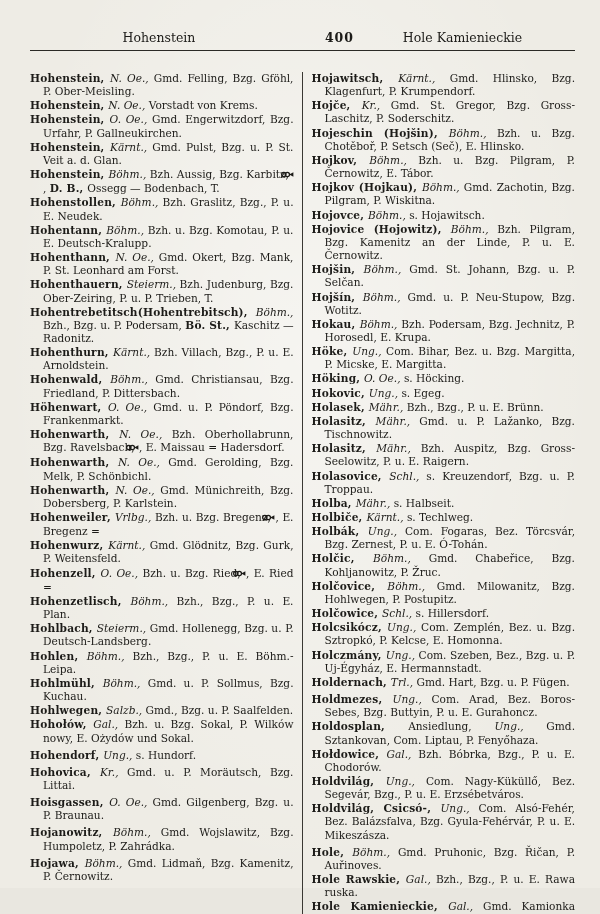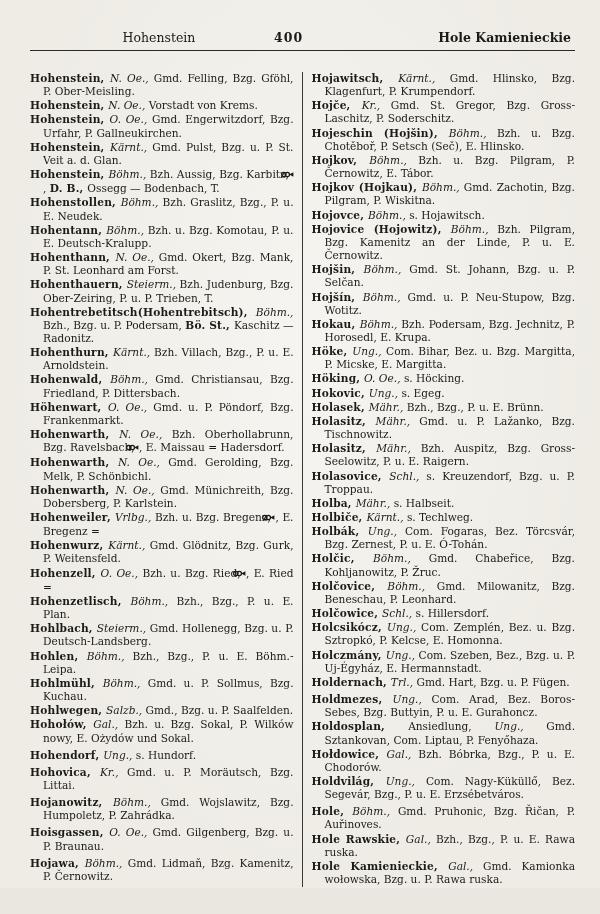--- a/index.html
+++ b/index.html
@@ -17,22 +17,22 @@
     background:
       radial-gradient(ellipse at 50% 40%, rgba(255,255,255,.45), rgba(0,0,0,0) 70%),
       #eeece5;
   }
   .running-head{
     display:flex;align-items:baseline;
     font-size:12.5px;
     padding:0 4px 0 14px;
   }
   .running-head .head-left{width:230px;text-align:center;}
-  .running-head .page-number{width:80px;text-align:left;font-weight:bold;letter-spacing:1px;}
-  .running-head .head-right{flex:1;text-align:right;font-weight:bold;}
+  .running-head .page-number{width:80px;text-align:right;font-weight:bold;letter-spacing:1px;}
+  .running-head .head-right{flex:1;text-align:center;}
   .head-rule{
     border:none;border-top:1.6px solid #2b2a26;
     margin:5px 0 0 0;
   }
   .columns{
     display:flex;
     margin-top:21px;
   }
   .col{
     width:50%;
@@ -102,22 +102,22 @@
               <path d="M14.5 6.5 L21 2.8 L21 10.2 Z" fill="#1c1b18"></path>
             </svg></span><span>, E. Ried =</span></p>
         <p class="entry"><b>Hohenzetlisch, </b><i>Böhm., </i><span>Bzh., Bzg., P. u. E. Plan.</span></p>
         <p class="entry"><b>Hohlbach, </b><i>Steierm., </i><span>Gmd. Hollenegg, Bzg. u. P. Deutsch-Landsberg.</span></p>
         <p class="entry"><b>Hohlen, </b><i>Böhm., </i><span>Bzh., Bzg., P. u. E. Böhm.-Leipa.</span></p>
         <p class="entry"><b>Hohlmühl, </b><i>Böhm., </i><span>Gmd. u. P. Sollmus, Bzg. Kuchau.</span></p>
         <p class="entry"><b>Hohlwegen, </b><i>Salzb., </i><span>Gmd., Bzg. u. P. Saalfelden.</span></p>
         <p class="entry"><b>Hohołów, </b><i>Gal., </i><span>Bzh. u. Bzg. Sokal, P. Wilków nowy, E. Ożydów und Sokal.</span></p>
         <p class="entry sp"><b>Hohendorf, </b><i>Ung., </i><span>s. Hundorf.</span></p>
         <p class="entry sp"><b>Hohovica, </b><i>Kr., </i><span>Gmd. u. P. Moräutsch, Bzg. Littai.</span></p>
+        <p class="entry sp"><b>Hoisgassen, </b><i>O. Oe., </i><span>Gmd. Gilgenberg, Bzg. u. P. Braunau.</span></p>
         <p class="entry sp"><b>Hojanowitz, </b><i>Böhm., </i><span>Gmd. Wojslawitz, Bzg. Humpoletz, P. Zahrádka.</span></p>
-        <p class="entry sp"><b>Hoisgassen, </b><i>O. Oe., </i><span>Gmd. Gilgenberg, Bzg. u. P. Braunau.</span></p>
         <p class="entry sp"><b>Hojawa, </b><i>Böhm., </i><span>Gmd. Lidmaň, Bzg. Kamenitz, P. Černowitz.</span></p>
       </div>
     <div class="col col-right">
         <p class="entry"><b>Hojawitsch, </b><i>Kärnt., </i><span>Gmd. Hlinsko, Bzg. Klagenfurt, P. Krumpendorf.</span></p>
         <p class="entry"><b>Hojče, </b><i>Kr., </i><span>Gmd. St. Gregor, Bzg. Gross-Laschitz, P. Soderschitz.</span></p>
         <p class="entry"><b>Hojeschin (Hojšin), </b><i>Böhm., </i><span>Bzh. u. Bzg. Chotěboř, P. Setsch (Seč), E. Hlinsko.</span></p>
         <p class="entry"><b>Hojkov, </b><i>Böhm., </i><span>Bzh. u. Bzg. Pilgram, P. Černowitz, E. Tábor.</span></p>
         <p class="entry"><b>Hojkov (Hojkau), </b><i>Böhm., </i><span>Gmd. Zachotin, Bzg. Pilgram, P. Wiskitna.</span></p>
         <p class="entry"><b>Hojovce, </b><i>Böhm., </i><span>s. Hojawitsch.</span></p>
         <p class="entry"><b>Hojovice (Hojowitz), </b><i>Böhm., </i><span>Bzh. Pilgram, Bzg. Kamenitz an der Linde, P. u. E. Černowitz.</span></p>
@@ -128,27 +128,28 @@
         <p class="entry"><b>Höking, </b><i>O. Oe., </i><span>s. Höcking.</span></p>
         <p class="entry"><b>Hokovic, </b><i>Ung., </i><span>s. Egeg.</span></p>
         <p class="entry"><b>Holasek, </b><i>Mähr., </i><span>Bzh., Bzg., P. u. E. Brünn.</span></p>
         <p class="entry"><b>Holasitz, </b><i>Mähr., </i><span>Gmd. u. P. Lažanko, Bzg. Tischnowitz.</span></p>
         <p class="entry"><b>Holasitz, </b><i>Mähr., </i><span>Bzh. Auspitz, Bzg. Gross-Seelowitz, P. u. E. Raigern.</span></p>
         <p class="entry"><b>Holasovice, </b><i>Schl., </i><span>s. Kreuzendorf, Bzg. u. P. Troppau.</span></p>
         <p class="entry"><b>Holba, </b><i>Mähr., </i><span>s. Halbseit.</span></p>
         <p class="entry"><b>Holbiče, </b><i>Kärnt., </i><span>s. Techlweg.</span></p>
         <p class="entry"><b>Holbák, </b><i>Ung., </i><span>Com. Fogaras, Bez. Törcsvár, Bzg. Zernest, P. u. E. Ó-Tohán.</span></p>
         <p class="entry"><b>Holčic, </b><i>Böhm., </i><span>Gmd. Chabeřice, Bzg. Kohljanowitz, P. Žruc.</span></p>
-        <p class="entry"><b>Holčovice, </b><i>Böhm., </i><span>Gmd. Milowanitz, Bzg. Beneschau, P. Leonhard.</span></p>
+        <p class="entry"><b>Holčovice, </b><i>Böhm., </i><span>Gmd. Milowanitz, Bzg. Hohlwegen, P. Postupitz.</span></p>
         <p class="entry"><b>Holčowice, </b><i>Schl., </i><span>s. Hillersdorf.</span></p>
         <p class="entry"><b>Holcsikócz, </b><i>Ung., </i><span>Com. Zemplén, Bez. u. Bzg. Sztropkó, P. Kelcse, E. Homonna.</span></p>
         <p class="entry"><b>Holczmány, </b><i>Ung., </i><span>Com. Szeben, Bez., Bzg. u. P. Uj-Égyház, E. Hermannstadt.</span></p>
         <p class="entry"><b>Holdernach, </b><i>Trl., </i><span>Gmd. Hart, Bzg. u. P. Fügen.</span></p>
         <p class="entry sp"><b>Holdmezes, </b><i>Ung., </i><span>Com. Arad, Bez. Boros-Sebes, Bzg. Buttyin, P. u. E. Gurahoncz.</span></p>
         <p class="entry"><b>Holdosplan, </b><span>Ansiedlung, </span><i>Ung., </i><span>Gmd. Sztankovan, Com. Liptau, P. Fenyőhaza.</span></p>
         <p class="entry"><b>Hołdowice, </b><i>Gal., </i><span>Bzh. Bóbrka, Bzg., P. u. E. Chodorów.</span></p>
         <p class="entry"><b>Holdvilág, </b><i>Ung., </i><span>Com. Nagy-Küküllő, Bez. Segevár, Bzg., P. u. E. Erzsébetváros.</span></p>
+        <p class="entry"><b>Holdvilág, Csicsó-, </b><i>Ung., </i><span>Com. Alsó-Fehér, Bez. Balázsfalva, Bzg. Gyula-Fehérvár, P. u. E. Mikeszásza.</span></p>
         <p class="entry sp"><b>Hole, </b><i>Böhm., </i><span>Gmd. Pruhonic, Bzg. Řičan, P. Auřinoves.</span></p>
         <p class="entry"><b>Hole Rawskie, </b><i>Gal., </i><span>Bzh., Bzg., P. u. E. Rawa ruska.</span></p>
         <p class="entry"><b>Hole Kamienieckie, </b><i>Gal., </i><span>Gmd. Kamionka wołowska, Bzg. u. P. Rawa ruska.</span></p>
       </div>
   </div>
 </div>
 
 </body></html>

